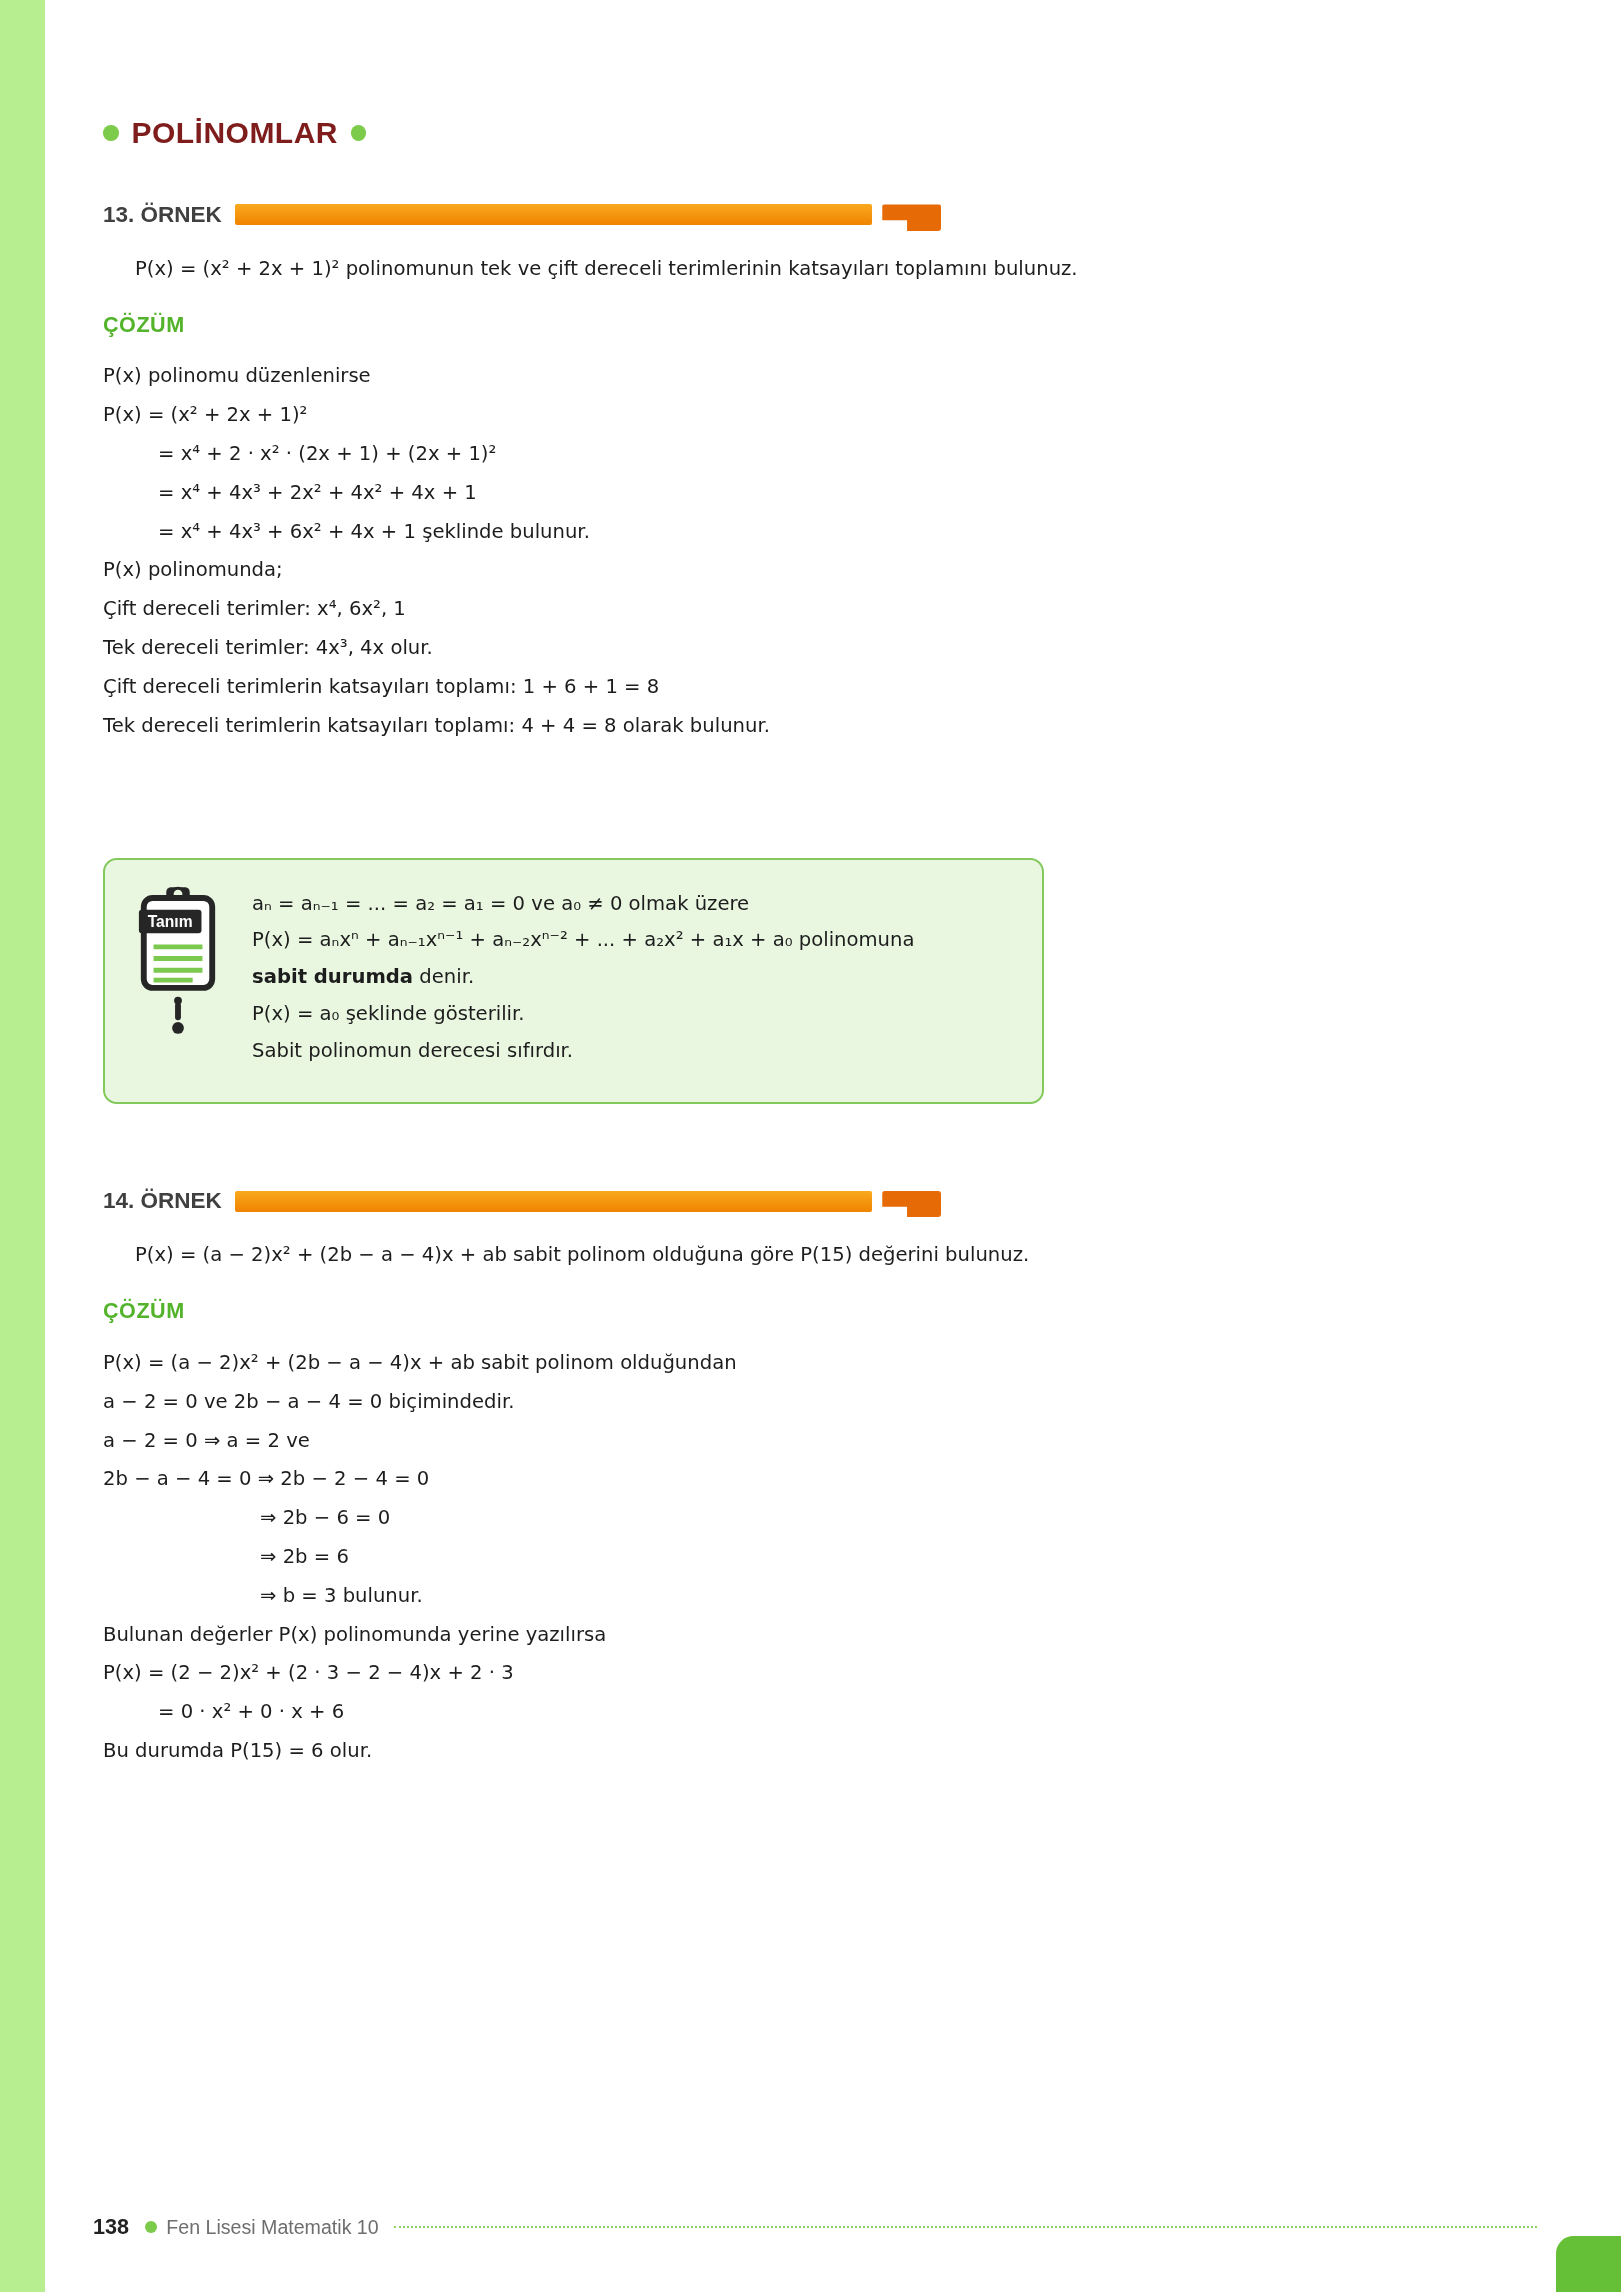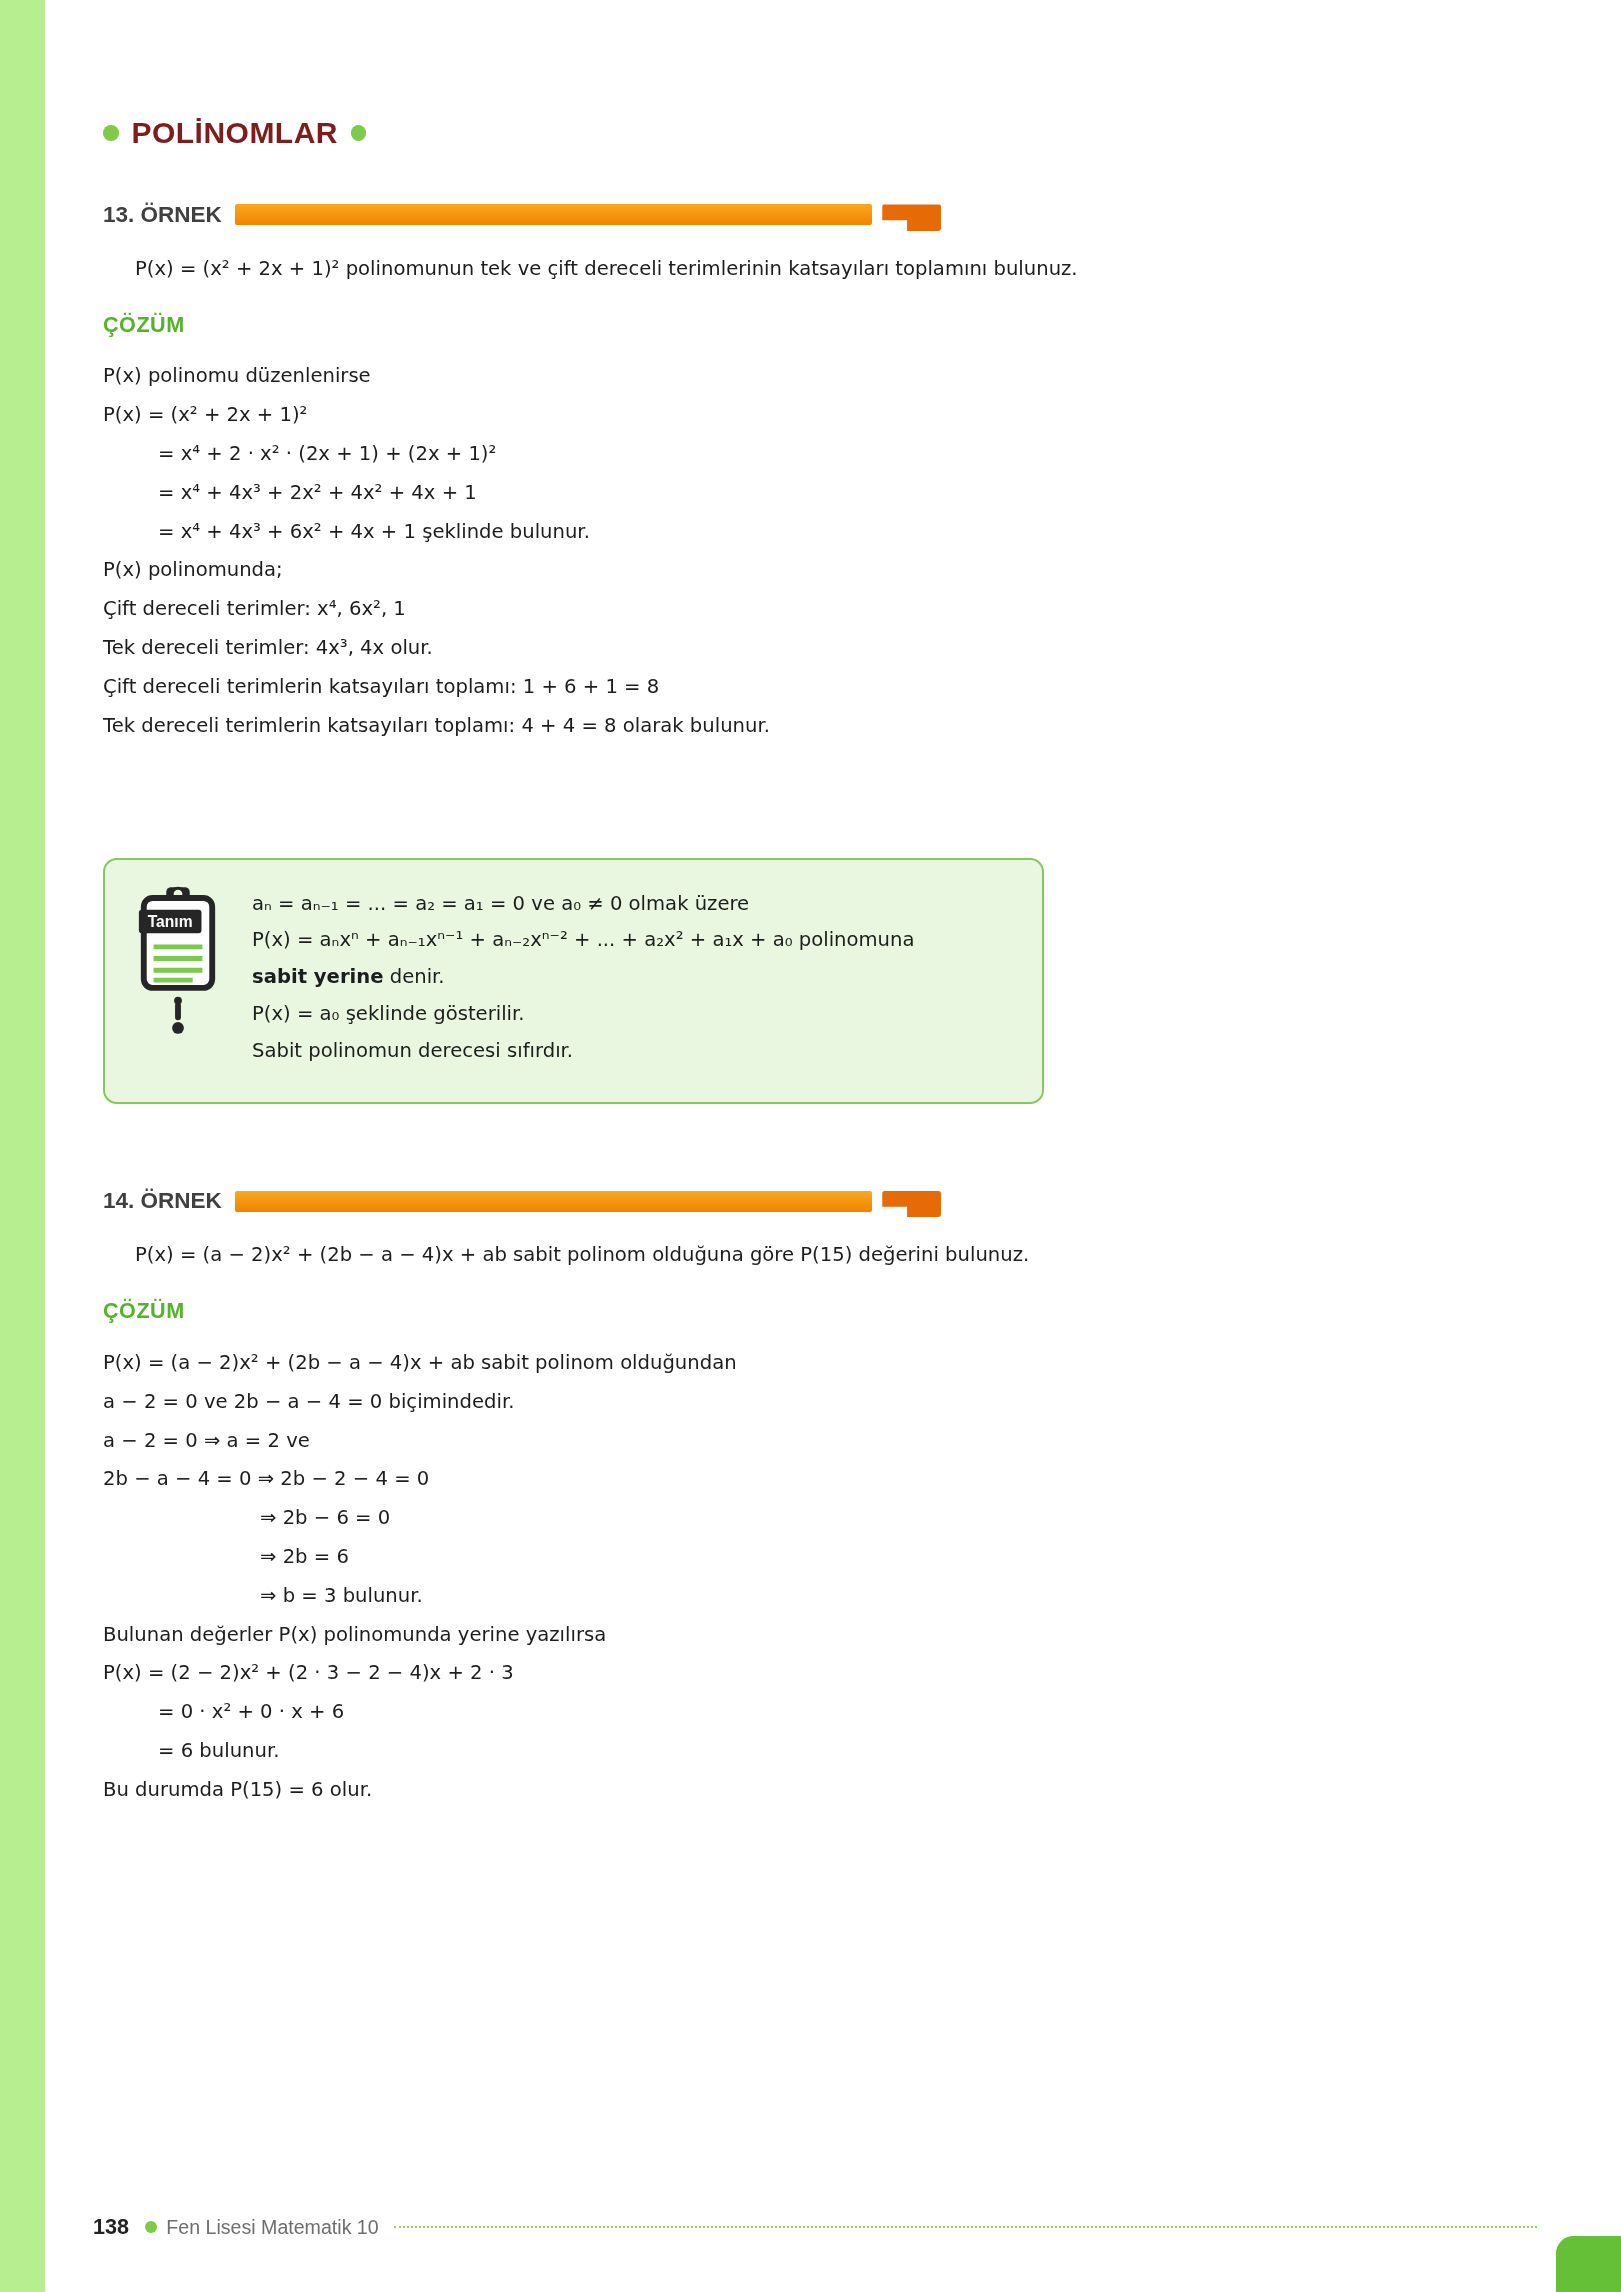--- a/index.html
+++ b/index.html
@@ -164,21 +164,21 @@
       <line x1="20" y1="75" x2="70" y2="75" stroke="#7cc94f" stroke-width="5"></line>
       <line x1="20" y1="87" x2="70" y2="87" stroke="#7cc94f" stroke-width="5"></line>
       <line x1="20" y1="97" x2="60" y2="97" stroke="#7cc94f" stroke-width="5"></line>
       <circle cx="45" cy="118" r="4" fill="#262626"></circle>
       <rect x="42" y="120" width="6" height="18" rx="3" fill="#262626"></rect>
       <circle cx="45" cy="146" r="6" fill="#262626"></circle>
     </svg>
     <div class="tanim-text">
       <div class="ln">aₙ = aₙ₋₁ = ... = a₂ = a₁ = 0 ve a₀ ≠ 0 olmak üzere</div>
       <div class="ln">P(x) = aₙxⁿ + aₙ₋₁xⁿ⁻¹ + aₙ₋₂xⁿ⁻² + ... + a₂x² + a₁x + a₀ polinomuna</div>
-      <div class="ln"><b>sabit yerine</b><span> denir.</span></div>
+      <div class="ln"><b>sabit durumda</b><span> denir.</span></div>
       <div class="ln">P(x) = a₀ şeklinde gösterilir.</div>
       <div class="ln">Sabit polinomun derecesi sıfırdır.</div>
     </div>
   </aside>
 
   <div class="example-header ex14">
     <span class="example-label">14. ÖRNEK</span>
     <span class="bar-light"></span>
     <span class="bar-dark"></span>
   </div>
@@ -191,21 +191,20 @@
     <div class="ln">P(x) = (a − 2)x² + (2b − a − 4)x + ab  sabit polinom olduğundan</div>
     <div class="ln">a − 2 = 0 ve 2b − a − 4 = 0 biçimindedir.</div>
     <div class="ln">a − 2 = 0 ⇒ a = 2 ve</div>
     <div class="ln">2b − a − 4 = 0 ⇒ 2b − 2 − 4 = 0</div>
     <div class="ln ind-arrow">⇒ 2b − 6 = 0</div>
     <div class="ln ind-arrow">⇒ 2b = 6</div>
     <div class="ln ind-arrow">⇒ b = 3 bulunur.</div>
     <div class="ln">Bulunan değerler P(x) polinomunda yerine yazılırsa</div>
     <div class="ln">P(x) = (2 − 2)x² + (2 · 3 − 2 − 4)x + 2 · 3</div>
     <div class="ln ind-eq">= 0 · x² + 0 · x + 6</div>
-    <div class="ln ind-eq">= 6 bulunur.</div>
     <div class="ln">Bu durumda P(15) = 6 olur.</div>
   </div>
 
 </main>
 
 <footer class="footer">
   <span class="page-num">138</span>
   <span class="footer-dot"></span>
   <span class="book-title">Fen Lisesi Matematik 10</span>
   <span class="dotted"></span>

